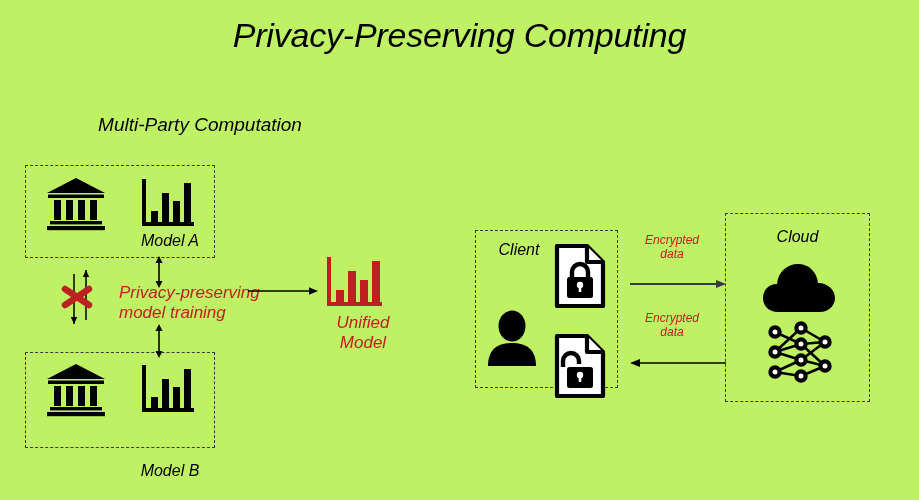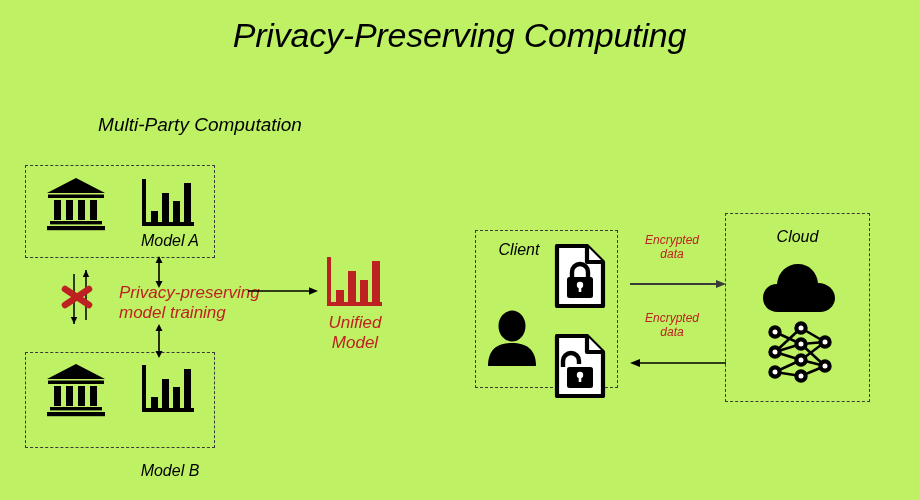--- a/index.html
+++ b/index.html
@@ -66,21 +66,21 @@
 
   #training-label {
     left: 88px; top: 283px; width: 160px;
     text-align: left;
     font-size: 17px;
     color: #BE2121;
     line-height: 1.18;
     margin-left: 31px;
   }
   #unified-label {
-    left: 312px; top: 313px; width: 86px;
+    left: 320px; top: 313px; width: 86px;
     font-size: 17px;
     color: #BE2121;
     line-height: 1.18;
     text-align: center;
   }
   #enc-label-1 { left: 620px; top: 234px; width: 104px; }
   #enc-label-2 { left: 620px; top: 312px; width: 104px; }
 
   
   .icon-wrap { line-height: 0; }

